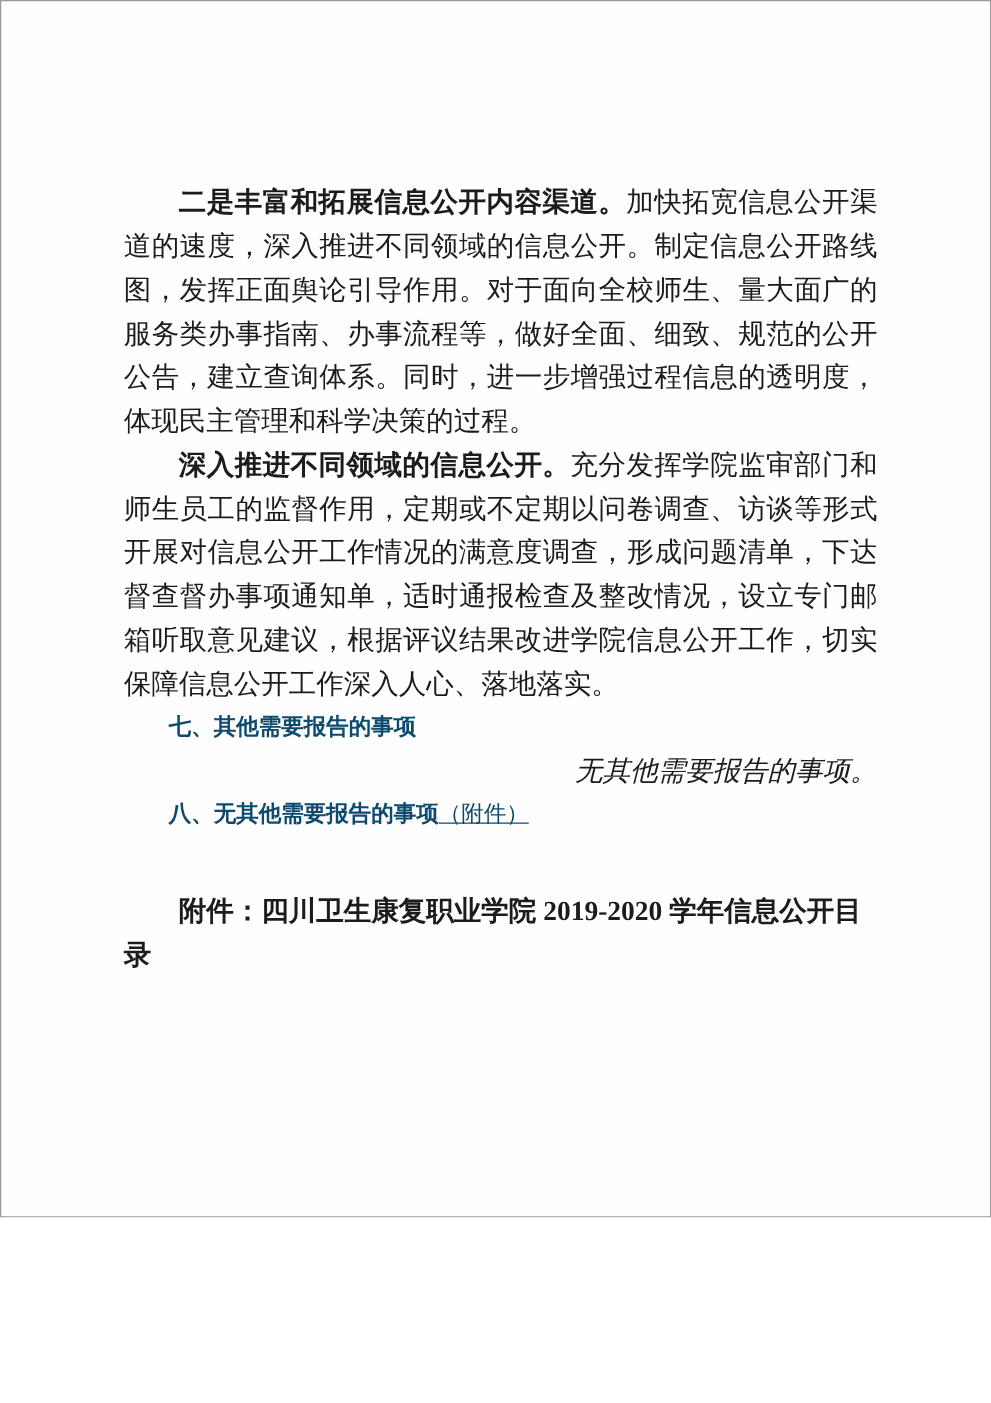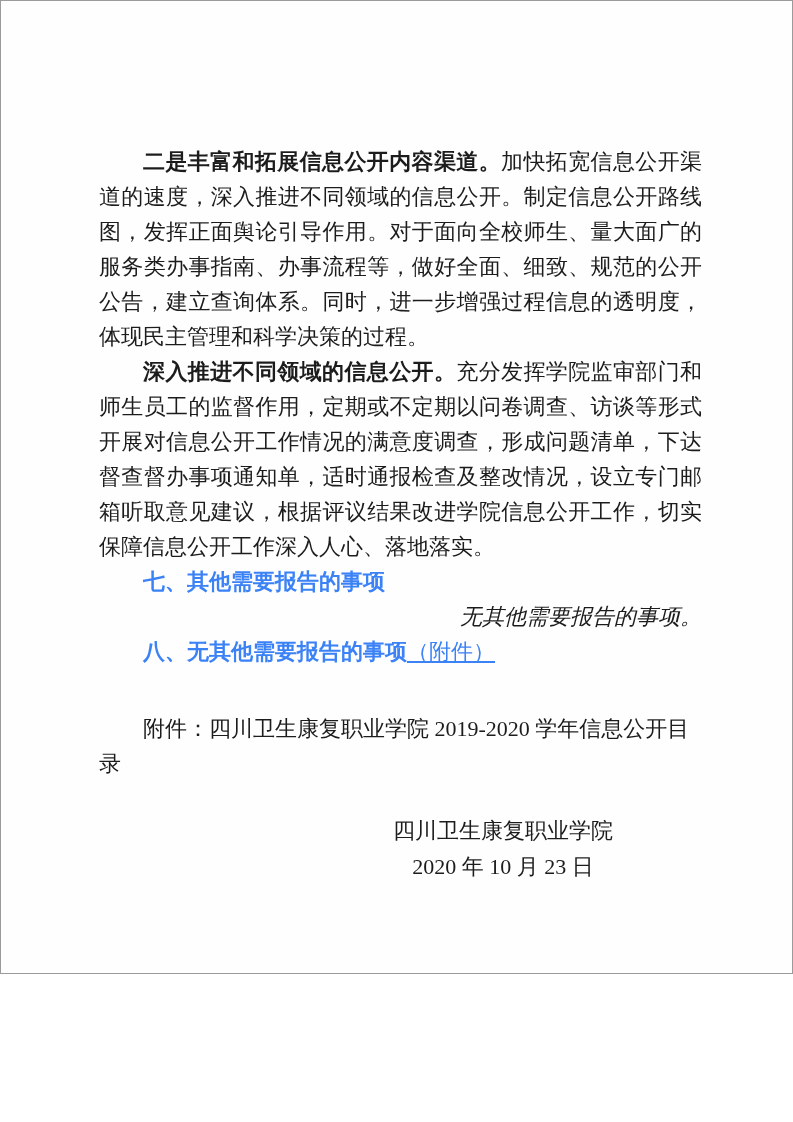--- a/index.html
+++ b/index.html
@@ -33,38 +33,39 @@
   }
   .para.single {
     text-align: right;
     font-style: italic;
   }
   .lead {
     font-weight: bold;
   }
   .heading {
     margin: 0;
-    font-size: 22px;
+    font-size: 18px;
     line-height: 35px;
     text-indent: 2em;
     font-weight: bold;
     font-family: "Liberation Sans", sans-serif;
-    color: #3b82f6;
+    color: #0c4a6e;
   }
   .heading .suffix {
     font-weight: normal;
     font-family: "Liberation Serif", serif;
     text-decoration: underline;
   }
   .attachment {
     margin: 42px 0 0 0;
     font-size: 22px;
     line-height: 35px;
     text-indent: 2em;
     text-align: left;
+    font-weight: bold;
   }
   .signature-block {
     position: absolute;
     left: 300px;
     top: 812px;
     width: 404px;
     text-align: center;
     font-size: 22px;
     line-height: 36px;
   }
@@ -92,20 +93,16 @@
     <h2 class="heading">七、其他需要报告的事项</h2>
 
     <p class="para single">无其他需要报告的事项。</p>
 
     <h2 class="heading"><span>八、无其他需要报告的事项</span><span class="suffix">（附件）</span></h2>
 
     <p class="attachment">附件：四川卫生康复职业学院 2019-2020 学年信息公开目录</p>
 
   </div>
 
-  <div class="signature-block">
-    <div>四川卫生康复职业学院</div>
-    <div>2020 年 10 月 23 日</div>
-  </div>
 
   <div class="page-number">— 7 —</div>
 
 </div>
 
 </body></html>

